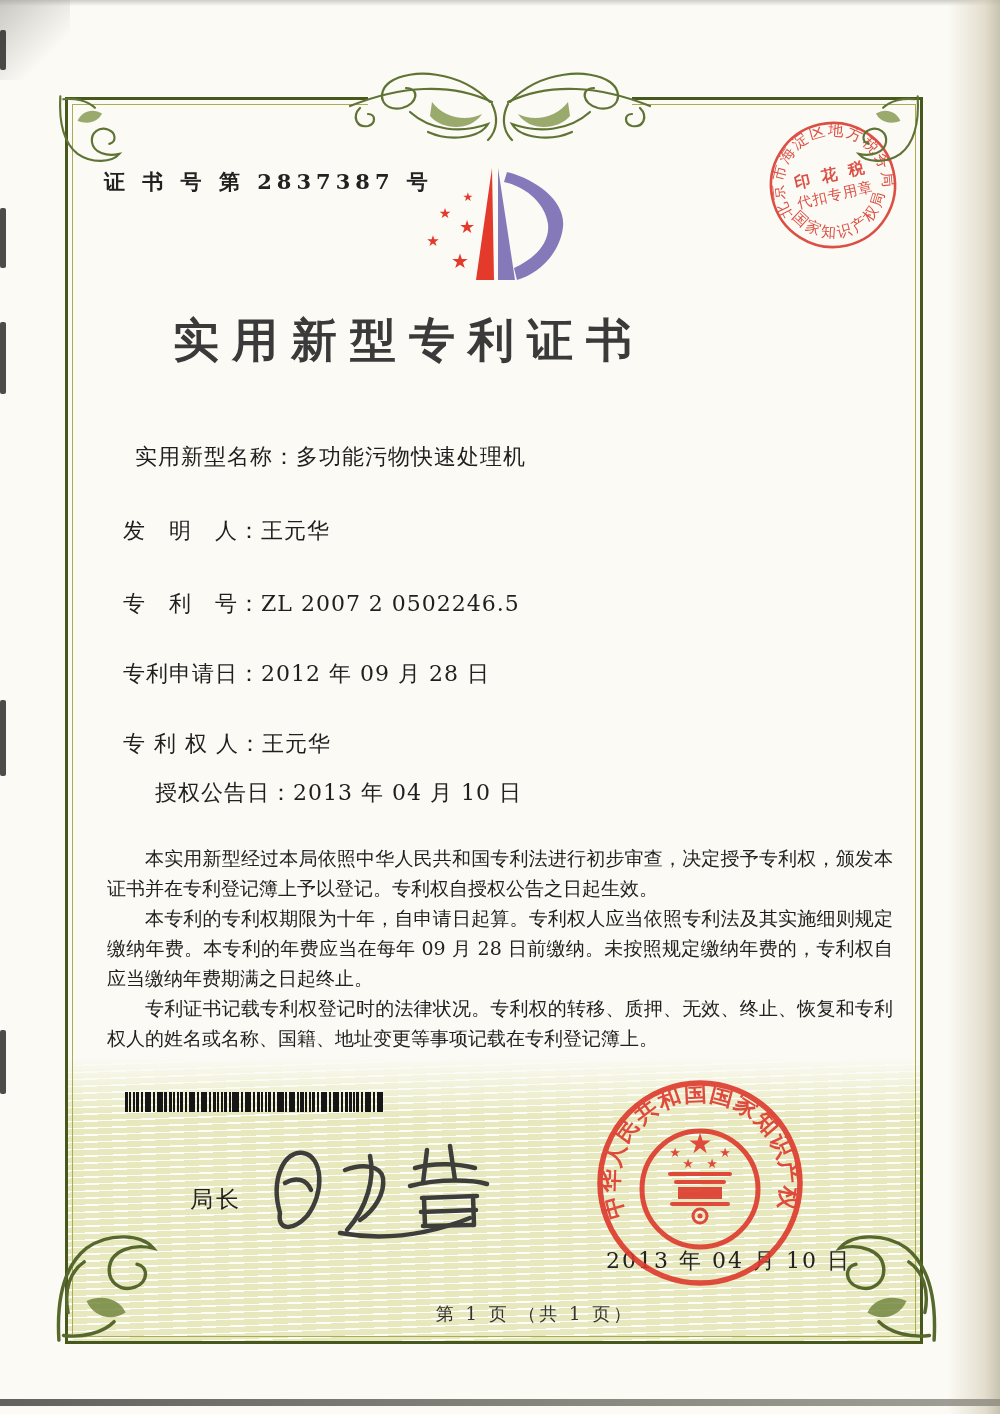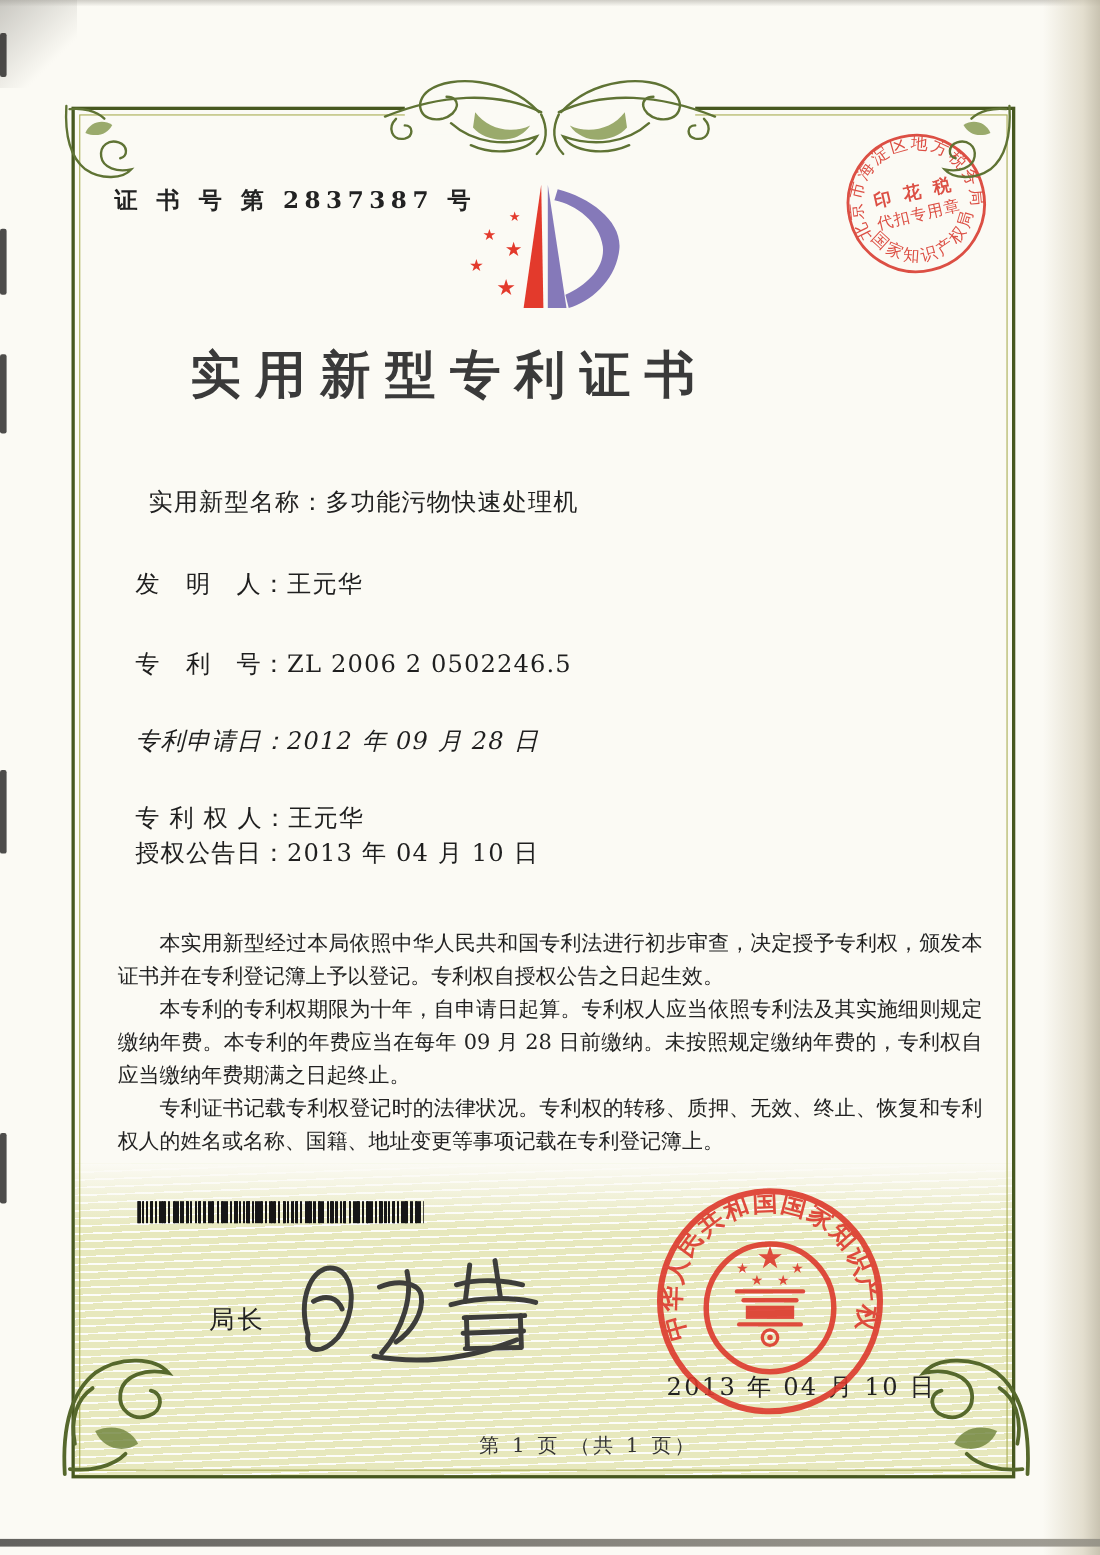--- a/index.html
+++ b/index.html
@@ -153,29 +153,29 @@
 
   <div id="title">实用新型专利证书</div>
 
   <div class="field" style="top:442px;margin-left:12px;">
     <span>实用新型名称：</span><span>多功能污物快速处理机</span>
   </div>
   <div class="field" style="top:516px;">
     <span>发　明　人：</span><span>王元华</span>
   </div>
   <div class="field" style="top:589px;">
-    <span>专　利　号：</span><span>ZL 2006 2 0502246.5</span>
-  </div>
-  <div class="field" style="top:659px;font-style:italic;">
+    <span>专　利　号：</span><span>ZL 2007 2 0502246.5</span>
+  </div>
+  <div class="field" style="top:659px;">
     <span>专利申请日：</span><span>2012 年 09 月 28 日</span>
   </div>
   <div class="field" style="top:729px;">
     <span>专 利 权 人：</span><span>王元华</span>
   </div>
-  <div class="field" style="top:761px;">
+  <div class="field" style="top:778px;margin-left:32px;">
     <span>授权公告日：</span><span>2013 年 04 月 10 日</span>
   </div>
 
   <div id="paras">
     <p>本实用新型经过本局依照中华人民共和国专利法进行初步审查，决定授予专利权，颁发本证书并在专利登记簿上予以登记。专利权自授权公告之日起生效。</p>
     <p>本专利的专利权期限为十年，自申请日起算。专利权人应当依照专利法及其实施细则规定缴纳年费。本专利的年费应当在每年 09 月 28 日前缴纳。未按照规定缴纳年费的，专利权自应当缴纳年费期满之日起终止。</p>
     <p>专利证书记载专利权登记时的法律状况。专利权的转移、质押、无效、终止、恢复和专利权人的姓名或名称、国籍、地址变更等事项记载在专利登记簿上。</p>
   </div>
 
   <div id="barcode"></div>

